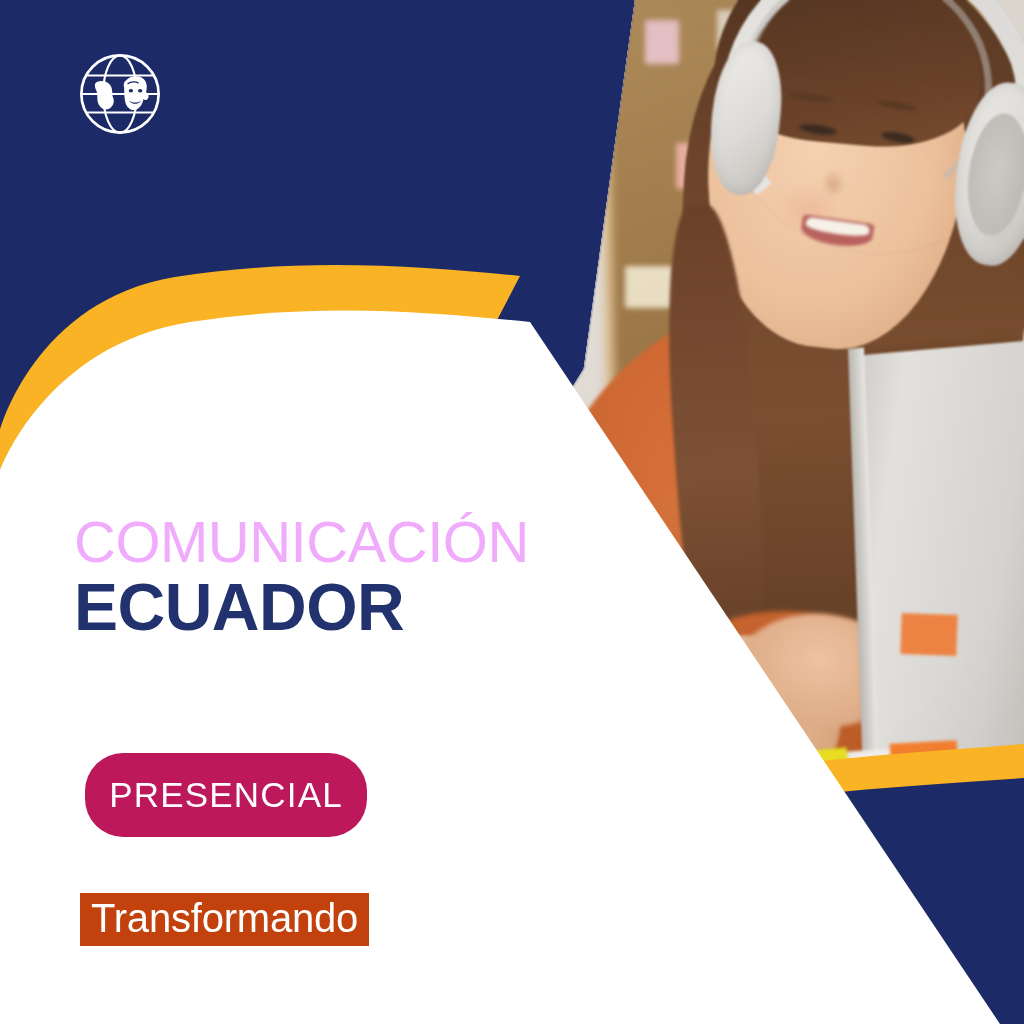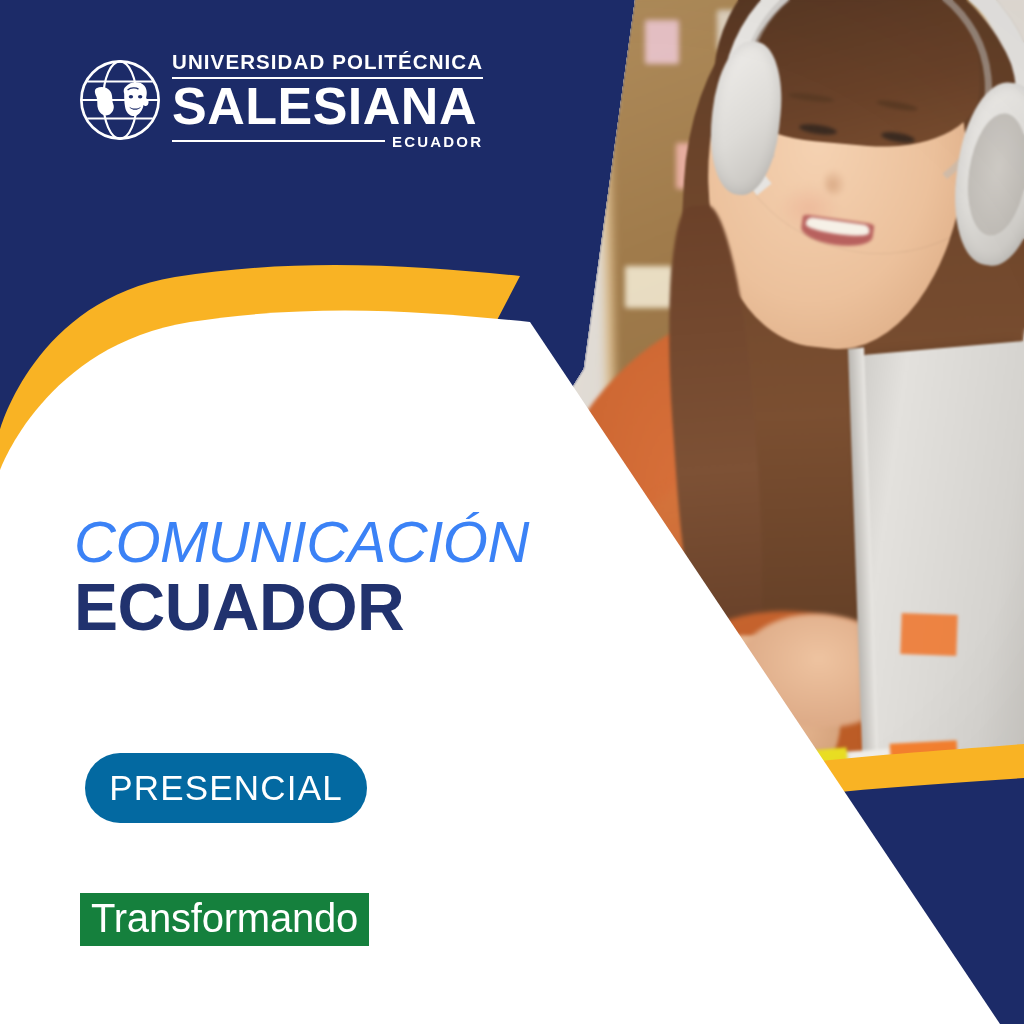--- a/index.html
+++ b/index.html
@@ -544,65 +544,64 @@
     white-space: nowrap;
   }
 
   
   .title-block {
     position: absolute;
     left: 74px;
     top: 513px;
   }
   .title-l1 {
-    color: #3b82f6;
+    color: #f0abfc;
     font-size: 58px;
     font-weight: 400;
     letter-spacing: -0.5px;
     line-height: 1.0;
     white-space: nowrap;
-    font-style: italic;
   }
   .title-l2 {
     color: #21326e;
     font-size: 66px;
     font-weight: bold;
     letter-spacing: -0.5px;
     line-height: 1.05;
     margin-top: 2px;
     white-space: nowrap;
   }
 
   
   .pill {
     position: absolute;
     left: 85px;
     top: 753px;
     min-width: 282px;
-    height: 70px;
-    background: #0369a1;
+    height: 84px;
+    background: #be185d;
     border-radius: 38px;
     display: flex;
     align-items: center;
     justify-content: center;
     color: #ffffff;
     font-size: 35px;
     font-weight: 400;
     letter-spacing: 1.2px;
   }
 
   
   .tagline {
     position: absolute;
     left: 80px;
     top: 893px;
   }
   .tag-top {
     display: inline-block;
-    background: #15803d;
+    background: #c2410c;
     color: #ffffff;
     font-size: 40px;
     font-weight: 400;
     letter-spacing: -0.2px;
     line-height: 1.12;
     padding: 3px 11px 5px 11px;
   }
   .tag-bottom {
     color: #21326e;
     font-size: 40px;
@@ -727,28 +726,20 @@
                  C77,62 73,68 68,69 C62,70 57,65 56,58
                  C55,53 55,47 55,43 C54,39 54,36 57,34 Z"></path>
       </g>
       <g fill="#1c2b68">
         <ellipse cx="63" cy="46" rx="2.6" ry="2.1"></ellipse>
         <ellipse cx="74" cy="46" rx="2.6" ry="2.1"></ellipse>
         <path d="M61,58 C65,61 71,61 75,58 C72,63 64,63 61,58 Z"></path>
         <path d="M59,38 C63,35 69,35 72,37" stroke="#1c2b68" stroke-width="1.6" fill="none"></path>
       </g>
     </svg>
-    <div class="logo-words">
-      <div class="logo-line1">UNIVERSIDAD POLITÉCNICA</div>
-      <div class="logo-line2">SALESIANA</div>
-      <div class="logo-line3-wrap">
-        <span class="logo-rule"></span>
-        <span class="logo-line3">ECUADOR</span>
-      </div>
-    </div>
   </div>
 
   <div class="title-block">
     <div class="title-l1">COMUNICACIÓN</div>
     <div class="title-l2">ECUADOR</div>
   </div>
 
   <div class="pill">PRESENCIAL</div>
 
   <div class="tagline">

